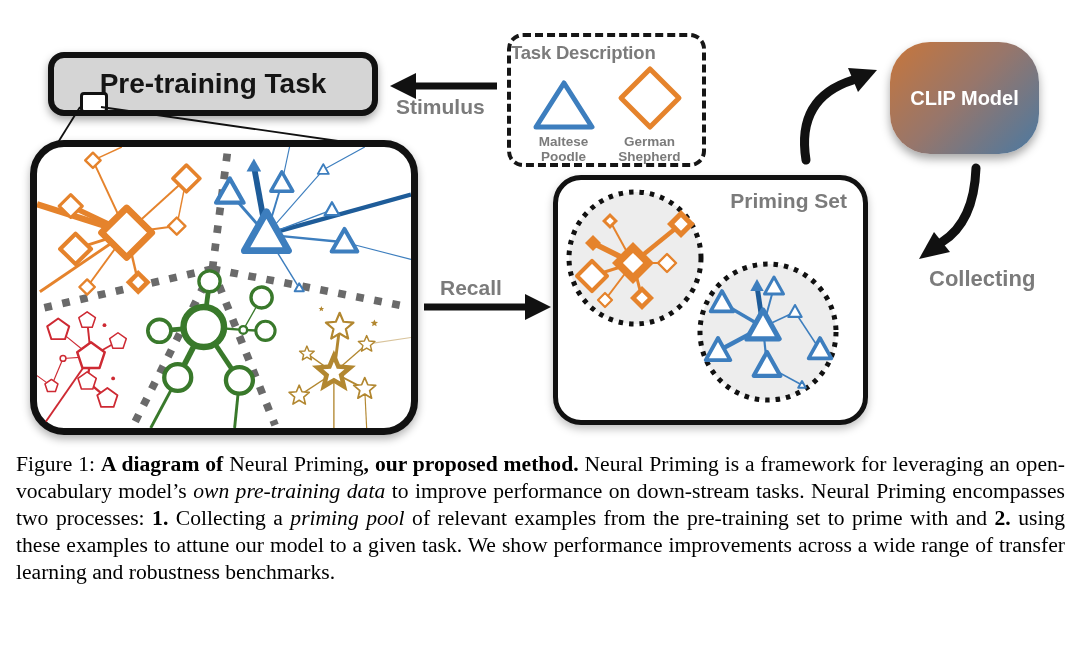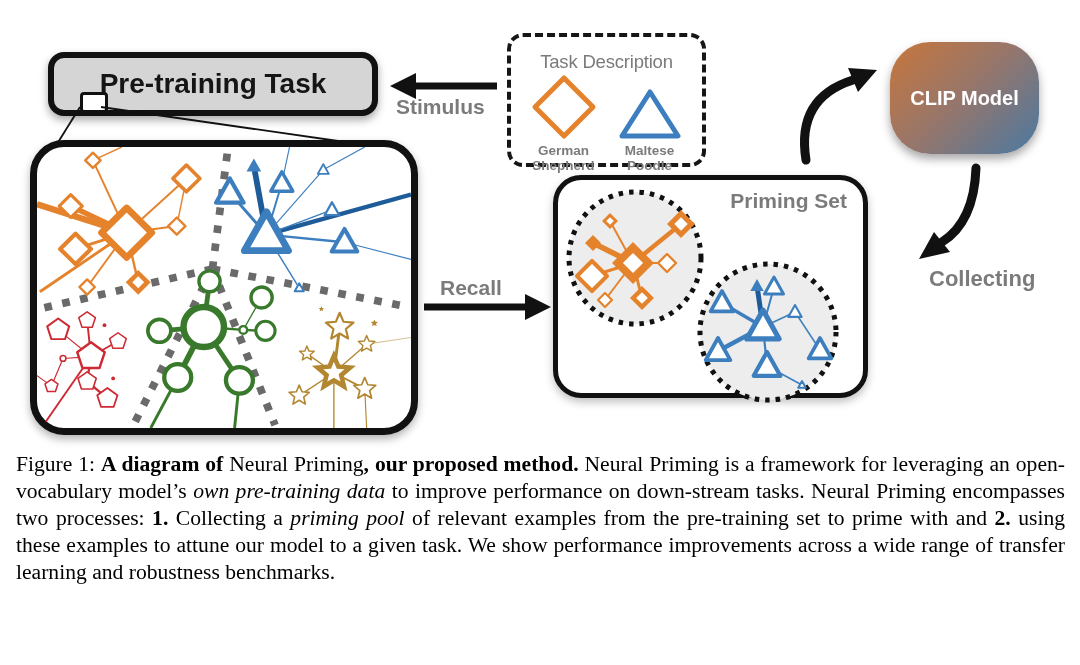--- a/index.html
+++ b/index.html
@@ -21,36 +21,36 @@
     box-shadow:0 4px 9px rgba(0,0,0,.3);}
   .pretrain-box svg{display:block;border-radius:26px;}
 
   .lbl{position:absolute;color:var(--c-gray_label);font-weight:700;font-size:21px;z-index:2;}
   .lbl.stimulus{left:396px;top:95px;}
   .lbl.recall{left:440px;top:276px;}
   .lbl.attunement{left:929px;top:266px;font-size:22px;}
 
   .task-box{position:absolute;left:507px;top:33px;width:199px;height:134px;box-sizing:border-box;
     border:4px dashed #161616;border-radius:16px;background:#fff;z-index:2;}
-  .task-title{text-align:center;font-size:18.5px;font-weight:400;color:var(--c-gray_label);
-    margin-top:14px;letter-spacing:-.2px;}
+  .task-title{text-align:left;font-size:18.5px;font-weight:700;color:var(--c-gray_label);
+    margin-top:5px;letter-spacing:-.2px;}
   .task-items{display:flex;justify-content:center;gap:8px;margin-top:1px;}
   .task-item{display:flex;flex-direction:column;align-items:center;}
   .task-shape{height:66px;display:flex;align-items:flex-end;justify-content:center;}
   .task-label{font-size:13.5px;font-weight:700;color:var(--c-gray_label);text-align:center;
     line-height:1.12;margin-top:3px;width:78px;}
   .tri-outline{stroke:var(--c-blue);}
   .dia-outline{stroke:var(--c-orange);}
 
   .clip-box{position:absolute;left:890px;top:42px;width:149px;height:112px;border-radius:40px;z-index:2;
     background:linear-gradient(135deg,#C8763B 0%,#97766B 48%,#4A79A2 100%);
     display:flex;align-items:center;justify-content:center;color:#fff;font-weight:700;font-size:20px;
     box-shadow:0 5px 10px rgba(0,0,0,.35);}
 
-  .priming-box{position:absolute;left:553px;top:175px;width:315px;height:223px;box-sizing:border-box;
+  .priming-box{position:absolute;left:553px;top:175px;width:315px;height:250px;box-sizing:border-box;
     border:5px solid #111;border-radius:28px;background:#fff;z-index:2;
     box-shadow:0 4px 8px rgba(0,0,0,.25);}
   .priming-title{position:absolute;right:16px;top:9px;font-size:21px;font-weight:700;
     color:var(--c-gray_label);}
   .priming-box svg{display:block;}
 
   .caption{position:absolute;left:16px;top:451px;width:1049px;margin:0;z-index:1;
     font-family:"Liberation Serif",serif;font-size:21.6px;line-height:27px;color:#000;
     text-align:justify;}
   .caption b{font-weight:700;margin-top:16px;}
@@ -206,33 +206,33 @@
 
     <div class="lbl stimulus">Stimulus</div>
     <div class="lbl recall">Recall</div>
     <div class="lbl attunement">Collecting</div>
 
     <div class="task-box">
       <div class="task-title">Task Description</div>
       <div class="task-items">
         <div class="task-item">
           <div class="task-shape">
+            <svg width="62" height="52">
+              <polygon class="tri-outline" points="31,4 59,48 3,48" fill="none" stroke-width="5" stroke-linejoin="round"></polygon>
+            </svg>
+          </div>
+          <div class="task-label">Maltese Poodle</div>
+        </div>
+        <div class="task-item">
+          <div class="task-shape">
             <svg width="66" height="66">
               <polygon class="dia-outline" points="33,4 62,33 33,62 4,33" fill="none" stroke-width="5" stroke-linejoin="round"></polygon>
             </svg>
           </div>
           <div class="task-label">German Shepherd</div>
-        </div>
-        <div class="task-item">
-          <div class="task-shape">
-            <svg width="62" height="52">
-              <polygon class="tri-outline" points="31,4 59,48 3,48" fill="none" stroke-width="5" stroke-linejoin="round"></polygon>
-            </svg>
-          </div>
-          <div class="task-label">Maltese Poodle</div>
         </div>
       </div>
     </div>
 
     <div class="clip-box">
       <span>CLIP Model</span>
     </div>
 
     <div class="priming-box">
       <div class="priming-title">Priming Set</div>

